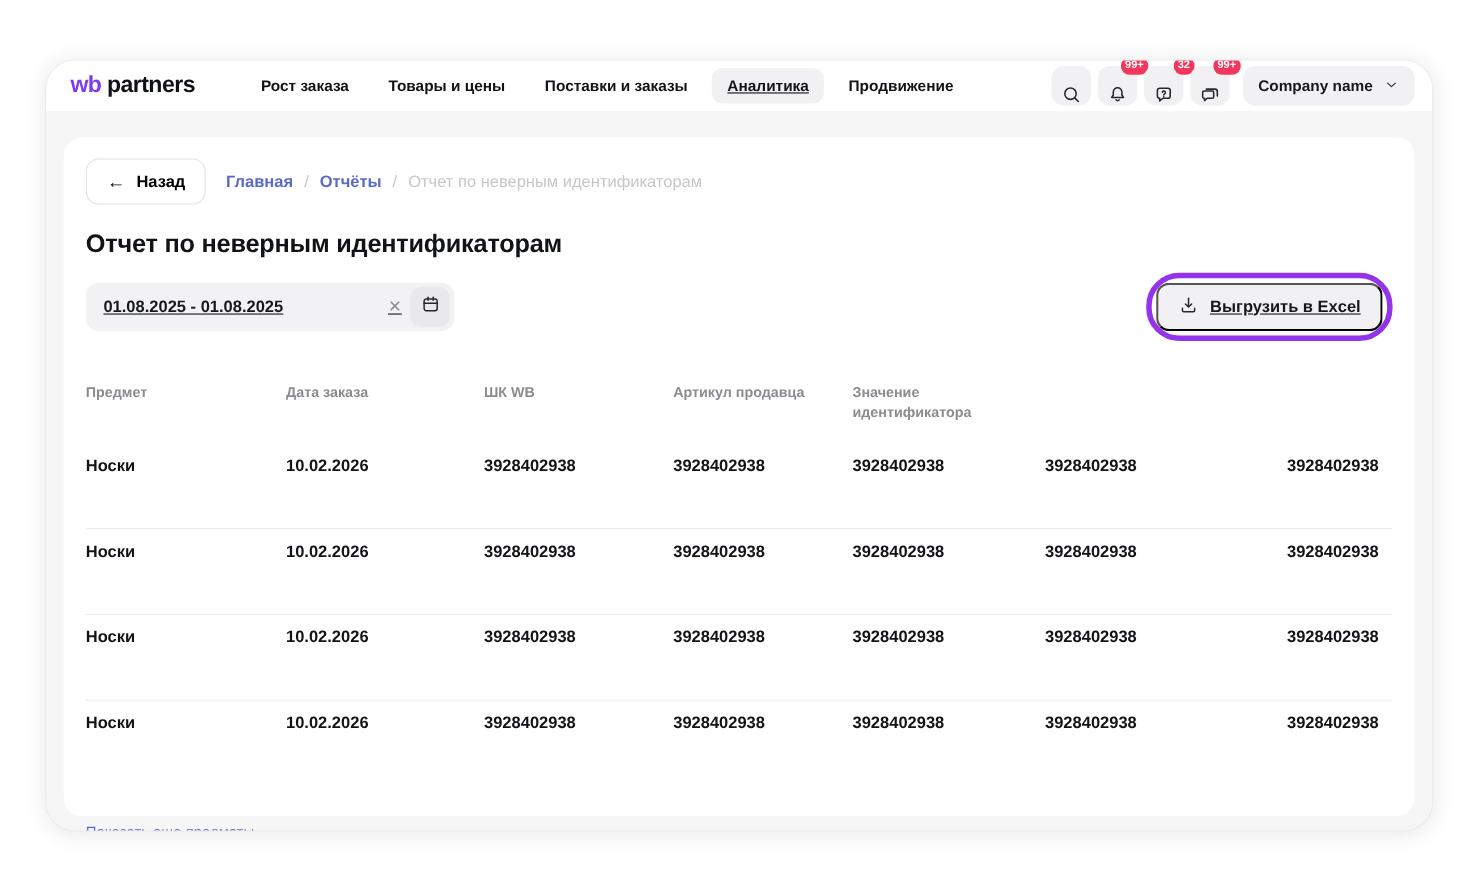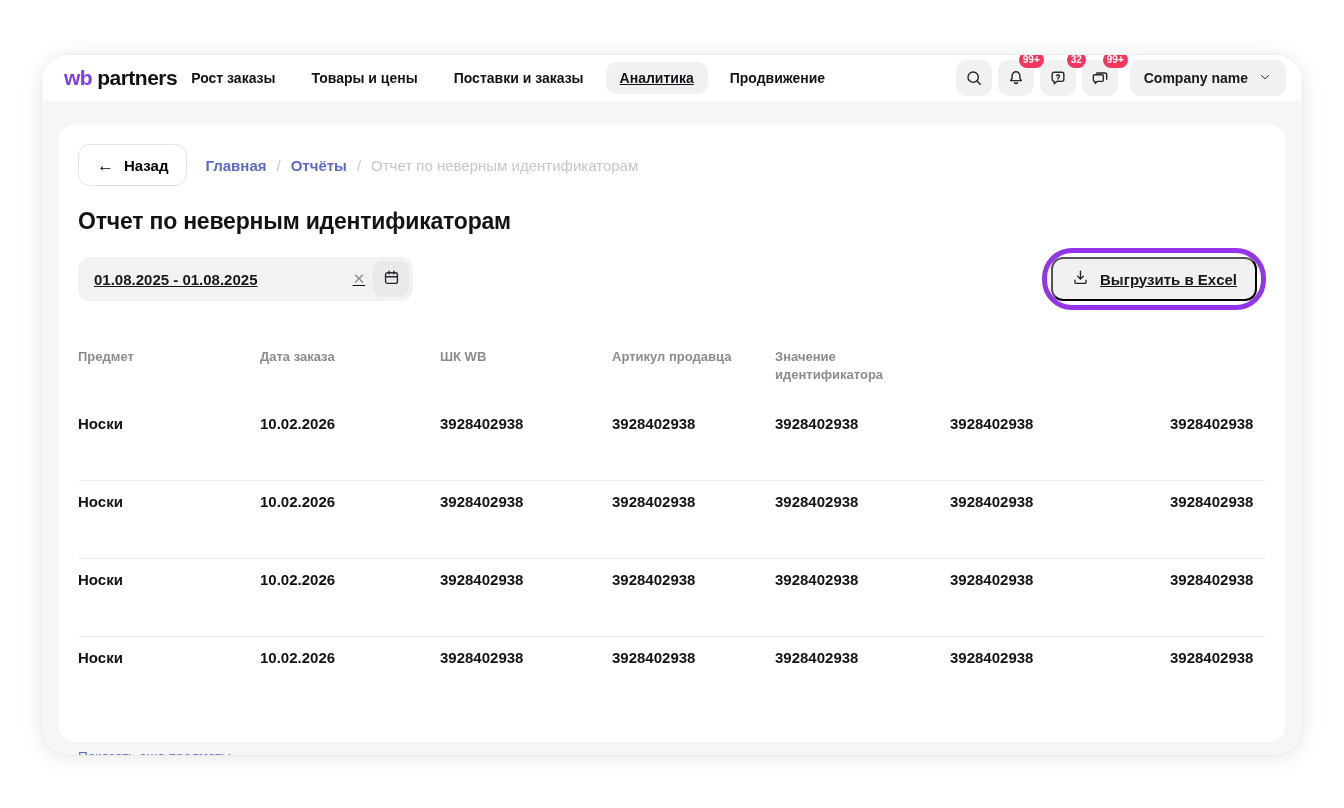--- a/index.html
+++ b/index.html
@@ -4,28 +4,28 @@
 <style>
   * { margin:0; padding:0; box-sizing:border-box; }
   html,body { width:1344px; height:808px; background:#ffffff; font-family:"Liberation Sans", sans-serif; color:#17181a; }
   .window {
     position:absolute; left:42px; top:55px; width:1260px; height:700px;
     background:#f6f6f7; border-radius:26px; overflow:hidden;
     box-shadow:0 2px 22px rgba(0,0,0,0.10), 0 0 0 1px rgba(0,0,0,0.03);
   }
   
   .topbar { height:46px; background:#ffffff; display:flex; align-items:center; padding:0 16px 0 22px; }
-  .logo { display:flex; align-items:baseline; gap:5px; font-weight:700; font-size:21px; letter-spacing:-0.5px; white-space:nowrap; }
+  .logo { display:flex; align-items:baseline; gap:5px; font-weight:700; font-size:21px; letter-spacing:-0.5px; margin-right:46px; white-space:nowrap; }
   .logo .wb { color:#7d3bf2; }
   .logo .partners { color:#101114; }
   .nav { display:flex; align-items:center; gap:8px; flex:1; }
   .nav-item { font-size:14px; font-weight:700; color:#121316; padding:8px 14px; border-radius:10px; cursor:pointer; white-space:nowrap; }
   .nav-item.active { background:#f1f1f3;text-decoration:underline; }
   .top-actions { display:flex; align-items:center; gap:6px; }
-  .icon-btn { position:relative; width:36px; height:36px; border-radius:11px; background:#f1f1f3; display:flex; align-items:center; justify-content:center; cursor:pointer;text-decoration:underline; }
+  .icon-btn { position:relative; width:36px; height:36px; border-radius:11px; background:#f1f1f3; display:flex; align-items:flex-end; justify-content:center; cursor:pointer;text-decoration:underline; }
   .icon-btn svg { display:block; }
   .badge {
     position:absolute; top:-8px; right:-10px; min-width:18px; height:16px; padding:0 4px;
     background:#f4365c; color:#fff; font-size:10px; font-weight:700; line-height:16px;
     border-radius:9px; text-align:center;
   }
   .account-pill { display:flex; align-items:center; gap:10px; background:#f1f1f3; border-radius:11px; height:36px; padding:0 14px; margin-left:6px; font-size:14px; font-weight:700; cursor:pointer; white-space:nowrap; }
   
   .card {
     margin:24px 16px 0 16px; height:617px; background:#ffffff; border-radius:16px;
@@ -61,21 +61,21 @@
 <body>
 
 <div class="window">
 
   <div class="topbar">
     <div class="logo">
       <span class="wb">wb</span>
       <span class="partners">partners</span>
     </div>
     <div class="nav">
-      <div class="nav-item">Рост заказы</div>
+      <div class="nav-item">Рост заказа</div>
       <div class="nav-item">Товары и цены</div>
       <div class="nav-item">Поставки и заказы</div>
       <div class="nav-item active">Аналитика</div>
       <div class="nav-item">Продвижение</div>
     </div>
     <div class="top-actions">
       <div class="icon-btn">
         <span>
           <svg class="stroke" width="20" height="20" viewBox="0 0 24 24">
               <circle cx="11" cy="11" r="6.2"></circle>

